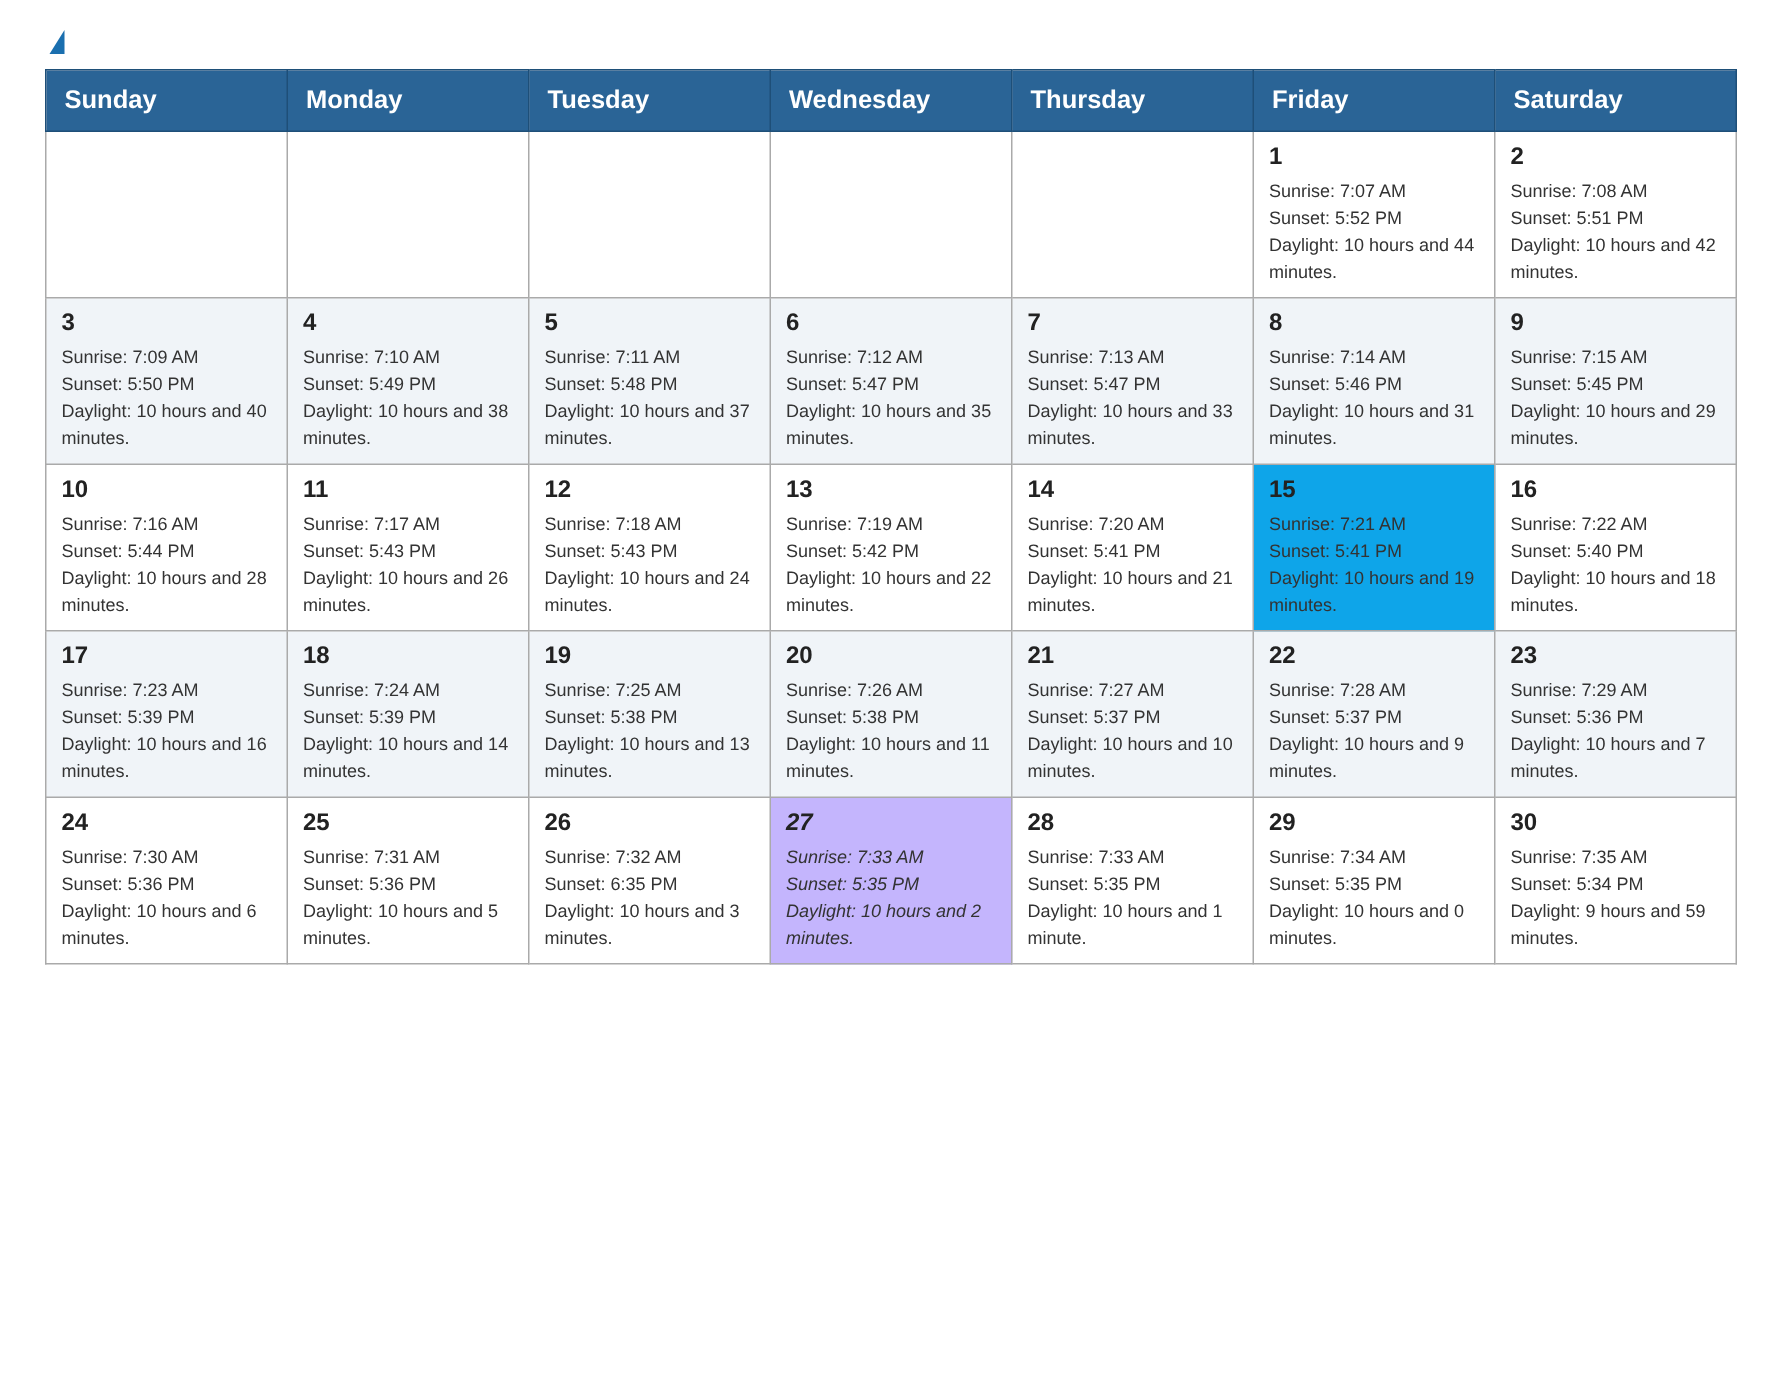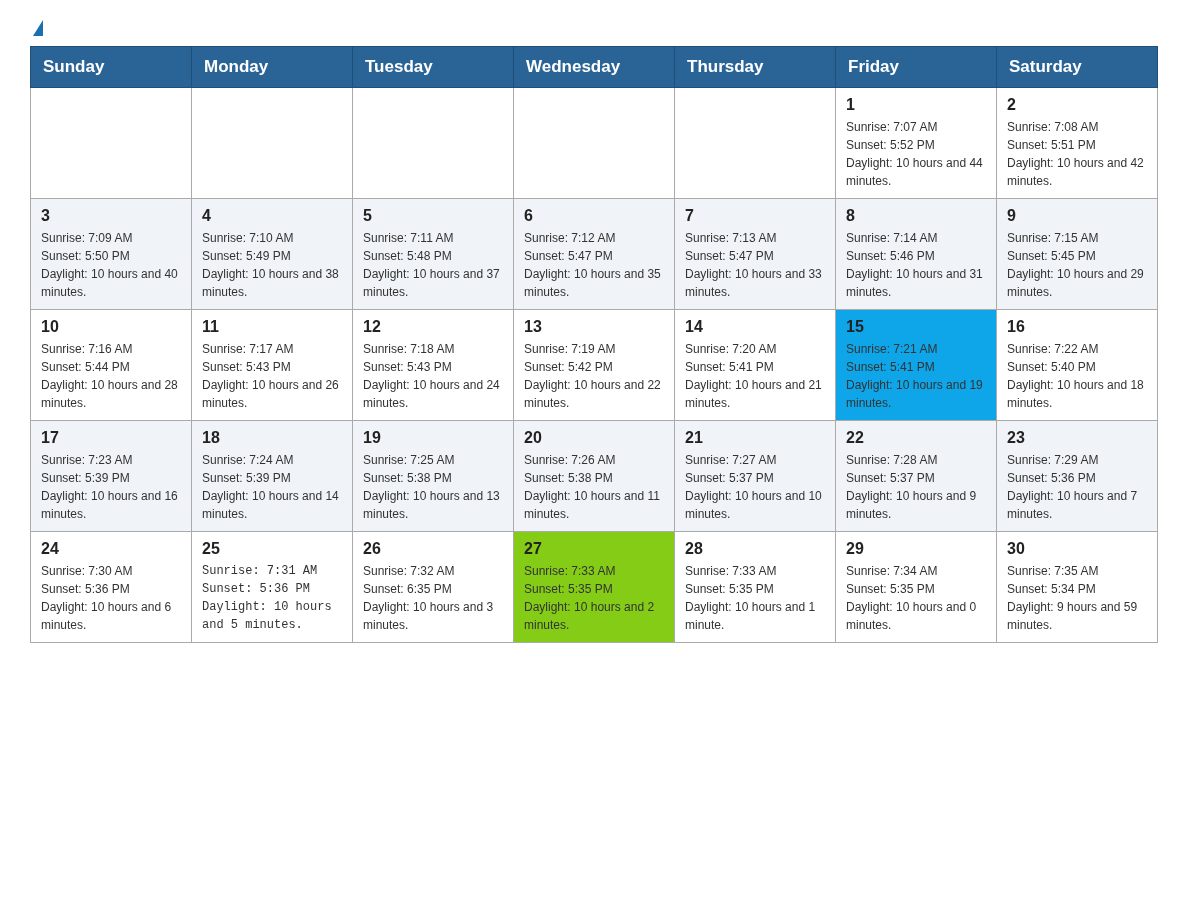--- a/index.html
+++ b/index.html
@@ -285,31 +285,31 @@
       </tr>
       <tr>
         <td style="background: rgb(255, 255, 255);">
           <span class="day-number">24</span>
           <div class="day-info" style="white-space: pre-line;">Sunrise: 7:30 AM
 Sunset: 5:36 PM
 Daylight: 10 hours and 6 minutes.</div>
         </td>
         <td style="background: rgb(255, 255, 255);">
           <span class="day-number">25</span>
-          <div class="day-info" style="white-space: pre-line; font-family: Liberation Mono, monospace;">Sunrise: 7:31 AM
+          <div class="day-info" style="white-space: pre-line;">Sunrise: 7:31 AM
 Sunset: 5:36 PM
 Daylight: 10 hours and 5 minutes.</div>
         </td>
         <td style="background: rgb(255, 255, 255);">
           <span class="day-number">26</span>
           <div class="day-info" style="white-space: pre-line;">Sunrise: 7:32 AM
 Sunset: 6:35 PM
 Daylight: 10 hours and 3 minutes.</div>
         </td>
-        <td style="background: #84cc16;">
+        <td style="background: #c4b5fd; font-style: italic;">
           <span class="day-number">27</span>
           <div class="day-info" style="white-space: pre-line;">Sunrise: 7:33 AM
 Sunset: 5:35 PM
 Daylight: 10 hours and 2 minutes.</div>
         </td>
         <td style="background: rgb(255, 255, 255);">
           <span class="day-number">28</span>
           <div class="day-info" style="white-space: pre-line;">Sunrise: 7:33 AM
 Sunset: 5:35 PM
 Daylight: 10 hours and 1 minute.</div>

